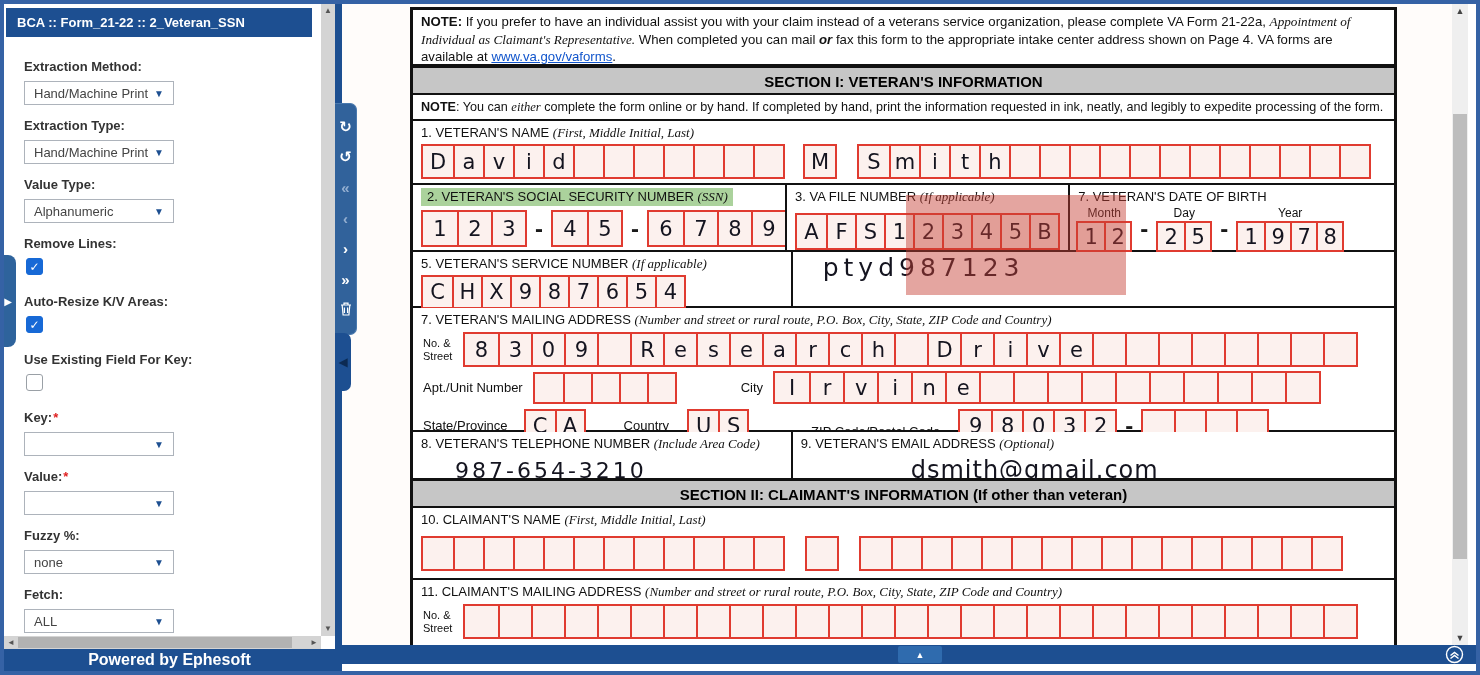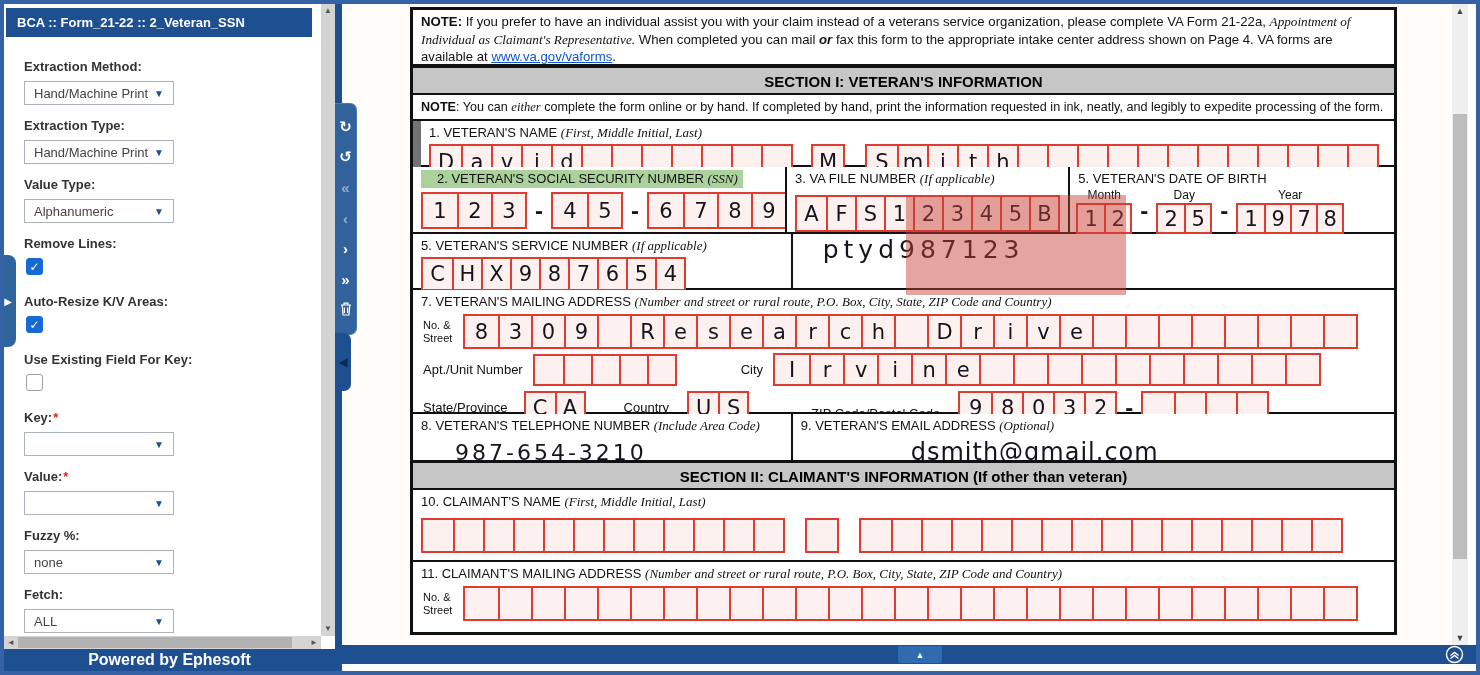--- a/index.html
+++ b/index.html
@@ -43,21 +43,21 @@
   .note1 { height:57px; padding:3px 6px 0 8px; font-size:13.2px; line-height:1.33; color:#111; border-bottom:3px solid #111; }
   .b { font-weight:bold; }
   .bi { font-weight:bold; font-style:italic; }
   .si { font-family:"Liberation Serif","DejaVu Serif",serif; font-style:italic; }
   .link { color:#1155cc; text-decoration:underline; cursor:pointer; }
   .secbar { height:28px; background:#c6c6c6; border-top:1px solid #111; text-align:center;
             font-weight:bold; font-size:15px; line-height:28px; color:#000; }
   .note2 { height:26px; font-size:12.6px; line-height:25px; padding-left:8px; white-space:nowrap; color:#111; }
   .flabel { font-size:13px; color:#111; padding:4px 0 2px 8px; }
   .hint { font-family:"Liberation Serif","DejaVu Serif",serif; font-style:italic; font-size:13px; }
-  .hl-green { background:#abd29c; padding:1px 5px 2px 16px;text-align:center; }
+  .hl-green { background:#abd29c; padding:1px 5px 2px 6px;text-align:center; }
 
   .combrow { display:flex; align-items:flex-end; padding:1px 0 5px 8px; }
   .grp { display:inline-flex; border:2px solid #e03b30; background:#fcf1ee; }
   .comb { width:var(--bw,30px); height:var(--bh,31px); border-left:2px solid #e03b30;
           display:flex; align-items:center; justify-content:center;
           font-family:"DejaVu Sans",sans-serif; font-size:21px; color:#14141f; }
   .grp .comb:first-child { border-left:none; }
   .dash { font-weight:bold; font-size:24px; margin:0 8px; color:#1a1a1a; align-self:center; line-height:20px; }
 
   .cols { display:flex; }
@@ -206,21 +206,21 @@
         <div class="row note1">
           <span class="b">NOTE:</span><span> If you prefer to have an individual assist you with your claim instead of a veterans service organization, please complete VA Form 21-22a, </span><span class="si">Appointment of Individual as Claimant's Representative.</span><span> When completed you can mail </span><span class="bi">or</span><span> fax this form to the appropriate intake center address shown on Page 4. VA forms are available at </span><a class="link">www.va.gov/vaforms</a><span>.</span>
         </div>
 
         <div class="row secbar">SECTION I: VETERAN'S INFORMATION</div>
 
         <div class="row note2">
           <span class="b">NOTE</span><span>: You can </span><span class="si">either</span><span> complete the form online or by hand. If completed by hand, print the information requested in ink, neatly, and legibly to expedite processing of the form.</span>
         </div>
 
-        <div class="row" style="height:46px;margin-left:8px;">
+        <div class="row" style="height:64px;">
           <div class="flabel">
             <span>1. VETERAN'S NAME</span> <span class="hint">(First, Middle Initial, Last)</span>
           </div>
           <div class="combrow">
             <div class="grp" style="--bw:30px;">
                 <span class="comb">D</span>
                 <span class="comb">a</span>
                 <span class="comb">v</span>
                 <span class="comb">i</span>
                 <span class="comb">d</span>
@@ -294,21 +294,21 @@
                   <span class="comb">1</span>
                   <span class="comb">2</span>
                   <span class="comb">3</span>
                   <span class="comb">4</span>
                   <span class="comb">5</span>
                   <span class="comb">B</span>
                 </div>
             </div>
           </div>
           <div class="col c4">
-            <div class="flabel"><span>5. VETERAN'S DATE OF BIRTH</span></div>
+            <div class="flabel"><span>7. VETERAN'S DATE OF BIRTH</span></div>
             <div class="dobrow">
               <div class="dobgrp">
                 <div class="sublabel">Month</div>
                 <div class="grp" style="--bw:26px; --bh:27px;">
                     <span class="comb">1</span>
                     <span class="comb">2</span>
                   </div>
               </div>
               <span class="dash">-</span>
               <div class="dobgrp">

